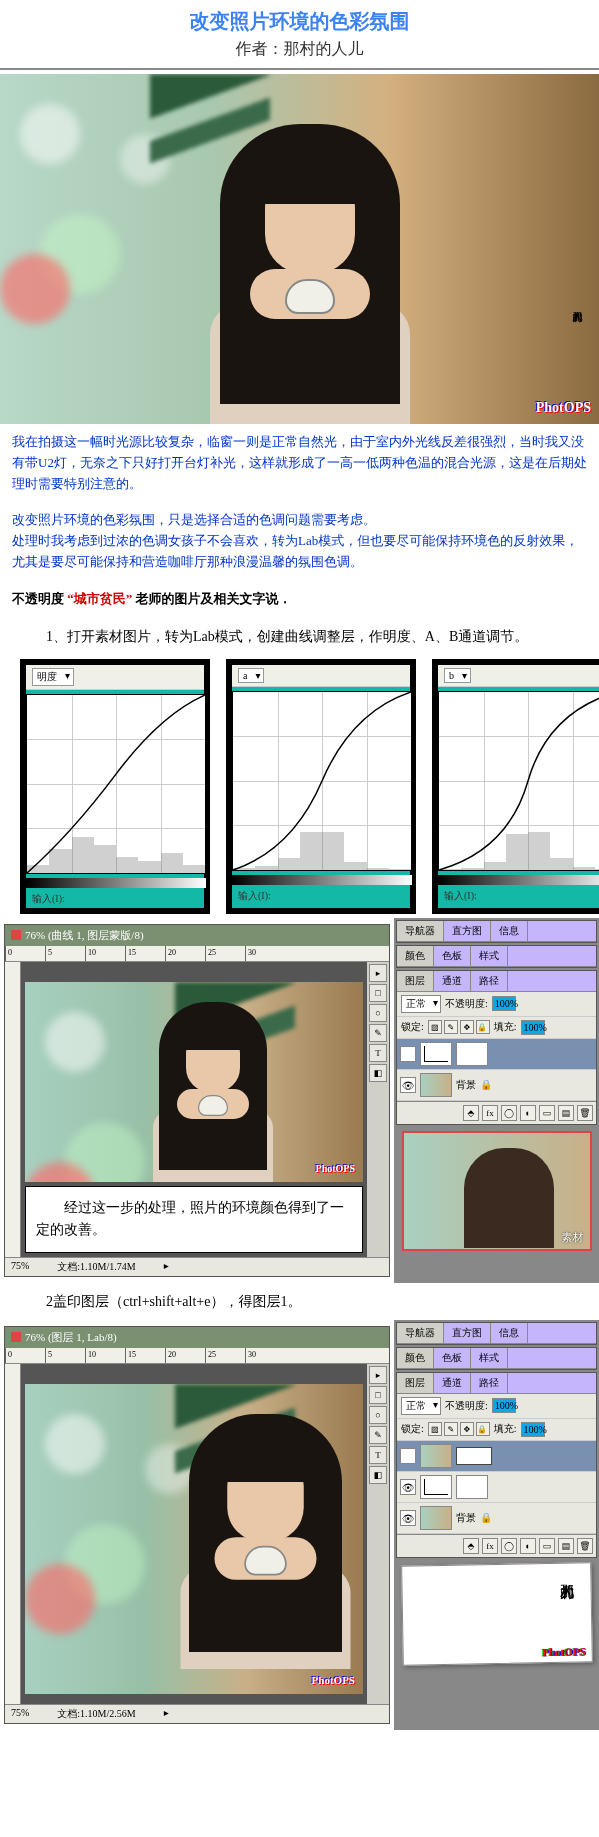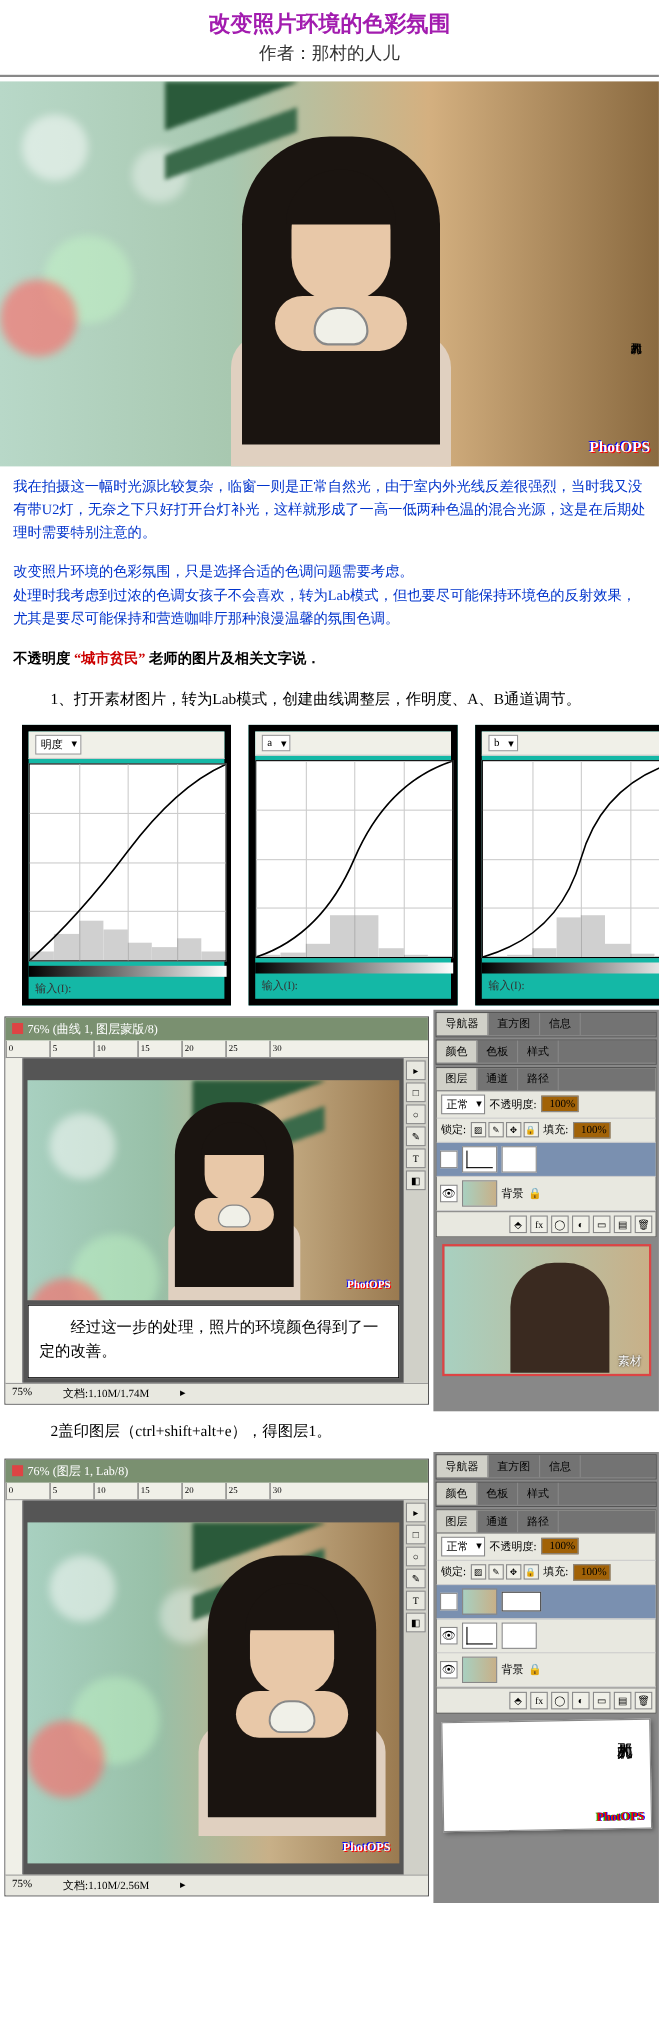--- a/index.html
+++ b/index.html
@@ -1,19 +1,19 @@
 <!DOCTYPE html>
 <html><head>
 <meta charset="utf-8">
 <style>
   * { box-sizing: border-box; margin: 0; padding: 0; }
   body { font-family: "Microsoft YaHei", SimSun, serif; background: #fff; width: 599px; }
   
   .header { text-align: center; padding: 8px 0; border-bottom: 2px solid #888; margin-bottom: 4px; }
-  .title { font-size: 20px; font-weight: bold; color: #a21caf; }
+  .title { font-size: 20px; font-weight: bold; color: #3b82f6; }
   .author { font-size: 16px; color: #333; margin-top: 4px; }
   
   .main-photo { width: 100%; height: 350px; position: relative; background: linear-gradient(to right, #b8d8c8 0%, #a8c8b0 35%, #d4b080 65%, #8a6a40 100%); overflow: hidden; }
   .photo-bg { position: absolute; inset: 0; }
   .bokeh { position: absolute; border-radius: 50%; filter: blur(4px); }
   .b1 { width: 60px; height: 60px; background: rgba(255,255,255,0.5); top: 30px; left: 20px; }
   .b2 { width: 80px; height: 80px; background: rgba(200,255,200,0.4); top: 140px; left: 40px; }
   .b3 { width: 50px; height: 50px; background: rgba(255,255,255,0.4); top: 60px; left: 120px; }
   .b4 { width: 70px; height: 70px; background: rgba(255,100,100,0.6); top: 180px; left: 0px; }
   .plant { position: absolute; top: 0; left: 150px; width: 120px; height: 180px; background: linear-gradient(160deg, #2a5a3a 20%, transparent 20%, transparent 30%, #3a6a4a 30%, #3a6a4a 40%, transparent 40%); filter: blur(2px); }
@@ -60,28 +60,28 @@
   .ps-ruler-v { width: 16px; background: #f0f0e8; border-right: 1px solid #888; }
   .ps-canvas { flex: 1; background: #555; padding: 20px 4px 4px 4px; position: relative; min-height: 260px; }
   .ps-canvas-small { min-height: 340px; }
   .canvas-photo { position: relative; width: 100%; height: 200px; background: linear-gradient(to right, #a8d0c0 0%, #98c0a8 35%, #c8b088 65%, #9a7a50 100%); overflow: hidden; }
   .canvas-photo-large { height: 310px; }
   .caption-box { background: #fff; border: 1px solid #000; padding: 10px; margin-top: 4px; font-size: 14px; line-height: 1.6; text-indent: 2em; }
   .ps-statusbar { background: #e8e8e0; font-size: 10px; padding: 2px 6px; border-top: 1px solid #888; display: flex; gap: 28px; }
   
   .ps-panels { width: 205px; background: #888; display: flex; flex-direction: column; gap: 2px; padding: 2px; }
   .panel { background: #e8e8e0; border: 1px solid #555; font-size: 10px; }
-  .panel-tabs { display: flex; background: #737373; border-bottom: 1px solid #888; }
+  .panel-tabs { display: flex; background: #c4b5fd; border-bottom: 1px solid #888; }
   .panel-tab { padding: 3px 8px; border-right: 1px solid #888; font-size: 10px; }
   .panel-tab.active { background: #e8e8e0; }
   .panel-tab.x { background: #d0d0c8; }
   .panel-row { display: flex; align-items: center; padding: 3px 4px; gap: 4px; border-bottom: 1px solid #ccc; }
   .dropdown-small { background: #fff; border: 1px solid #888; padding: 1px 14px 1px 4px; font-size: 10px; position: relative; }
   .dropdown-small::after { content: "▾"; position: absolute; right: 2px; }
-  .pct-input { background: #a16207; border: 1px solid #888; padding: 1px 2px; font-size: 10px; width: 34px; text-align: right; }
+  .pct-input { background: #0ea5e9; border: 1px solid #888; padding: 1px 2px; font-size: 10px; width: 24px; text-align: right; }
   .lock-icons { display: flex; gap: 2px; }
   .lock-icon { width: 14px; height: 14px; border: 1px solid #888; background: #f0f0e8; font-size: 8px; text-align: center; line-height: 14px; }
   .layer-row { display: flex; align-items: center; padding: 3px; gap: 4px; border-bottom: 1px solid #ccc; }
   .layer-row.active { background: #7a90b0; color: #fff; }
   .eye-icon { width: 16px; height: 16px; border: 1px solid #888; background: #fff; text-align: center; font-size: 10px; line-height: 16px; }
   .layer-thumb { width: 32px; height: 24px; border: 1px solid #888; background: linear-gradient(to right, #a8d0c0, #c8b088); }
   .layer-thumb.blank { background: #fff; }
   .layer-thumb.curves { background: #fff; position: relative; }
   .layer-thumb.curves::after { content: ""; position: absolute; inset: 3px; border-bottom: 1px solid #000; border-left: 1px solid #000; }
   .layer-name-input { background: #fff; border: 1px solid #444; padding: 1px 3px; font-size: 10px; }

